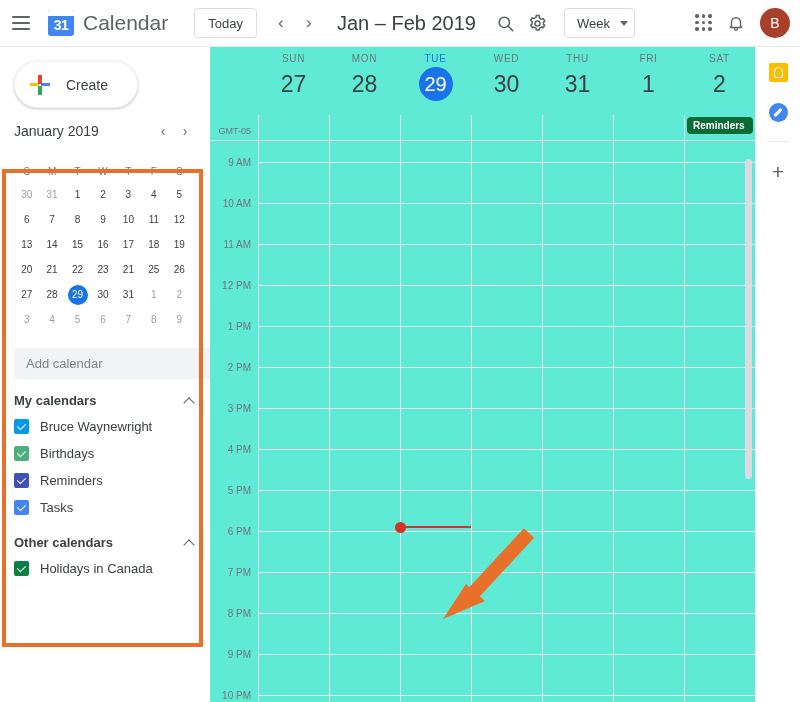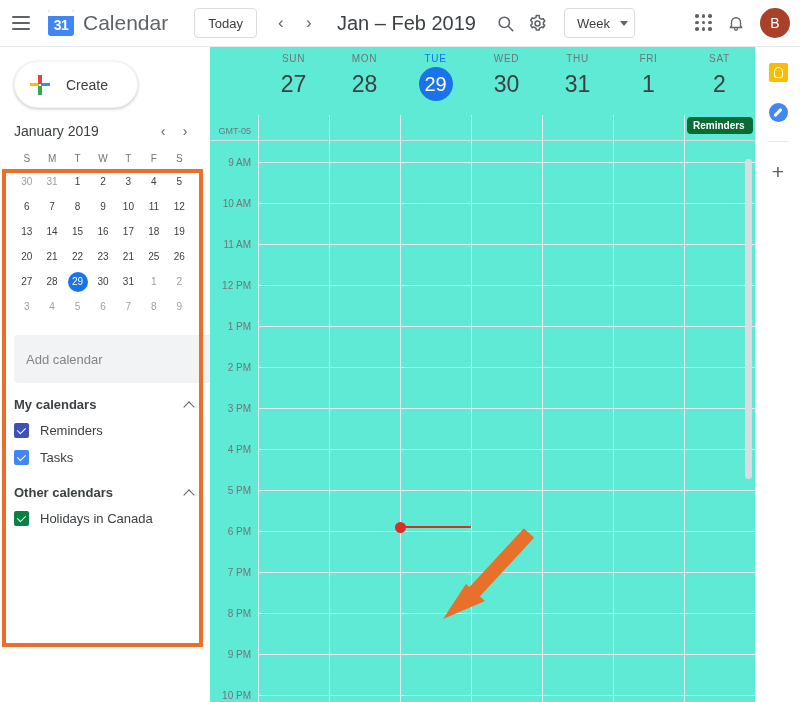--- a/index.html
+++ b/index.html
@@ -138,21 +138,21 @@
   .gplus .h1 { position: absolute; left: 0; top: 8.5px; width: 9px; height: 3.2px; background: #fbbc04; }
   .gplus .h2 { position: absolute; right: 0; top: 8.5px; width: 9px; height: 3.2px; background: #4285f4; }
   .gplus .v1 { position: absolute; top: 0; left: 8.4px; width: 3.2px; height: 9px; background: #ea4335; }
   .gplus .v2 { position: absolute; bottom: 0; left: 8.4px; width: 3.2px; height: 9px; background: #34a853; }
   .create-label { font-size: 14px; color: #3c4043; }
 
   
   .mini-cal { padding: 12px 10px 0 14px; }
   .mini-head {
     display: flex; align-items: center;
-    margin-bottom: 5px;
+    margin-bottom: 18px;
     padding-right: 4px;
   }
   .mini-month { font-size: 14px; color: #3c4043; flex: 1; }
   .mini-nav {
     width: 22px; height: 22px; display:flex; align-items:center; justify-content:center;
     color: #5f6368; font-size: 14px; cursor: pointer;
   }
   table.mini { border-collapse: collapse; width: 178px; table-layout: fixed; }
   table.mini th {
     font-size: 10px; font-weight: 400; color: #70757a;
@@ -173,21 +173,21 @@
   
   .add-cal-row {
     display: flex; align-items: center;
     margin: 16px 10px 0 14px;
   }
   .add-cal-input {
     flex: 1;
     background: #f1f3f4;
     border: none;
     border-radius: 4px;
-    height: 48px;
+    height: 31px;
     padding: 0 12px;
     font-size: 13px;
     color: #5f6368;
     font-family: "Liberation Sans", sans-serif;
     outline: none;
   }
   .add-cal-input::placeholder { color: #80868b; }
   .kebab {
     width: 26px; height: 26px; margin-left: 4px;
     display: flex; flex-direction: column; align-items: center; justify-content: center;
@@ -537,20 +537,28 @@
           <i></i>
         </span>
     </div>
 
     <div class="group-head">
       <span class="group-title">My calendars</span>
       <span class="chev-up"></span>
     </div>
     <div id="my-cal-list">
         <div class="cal-item">
+          <span class="cbox" style="background: rgb(3, 155, 229);"></span>
+          <span class="cal-name">Bruce Waynewright</span>
+        </div>
+        <div class="cal-item">
+          <span class="cbox" style="background: rgb(76, 175, 125);"></span>
+          <span class="cal-name">Birthdays</span>
+        </div>
+        <div class="cal-item">
           <span class="cbox" style="background: rgb(63, 81, 181);"></span>
           <span class="cal-name">Reminders</span>
         </div>
         <div class="cal-item">
           <span class="cbox" style="background: rgb(66, 133, 244);"></span>
           <span class="cal-name">Tasks</span>
         </div>
       </div>
 
     <div class="group-head">

